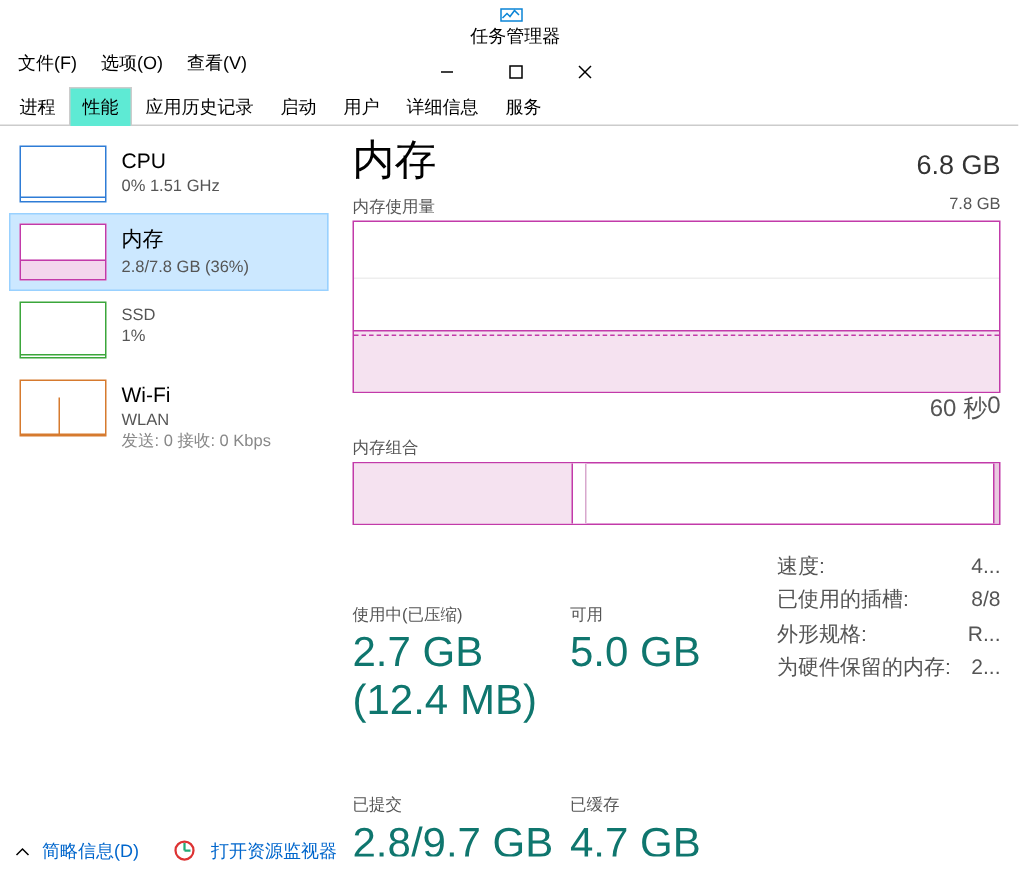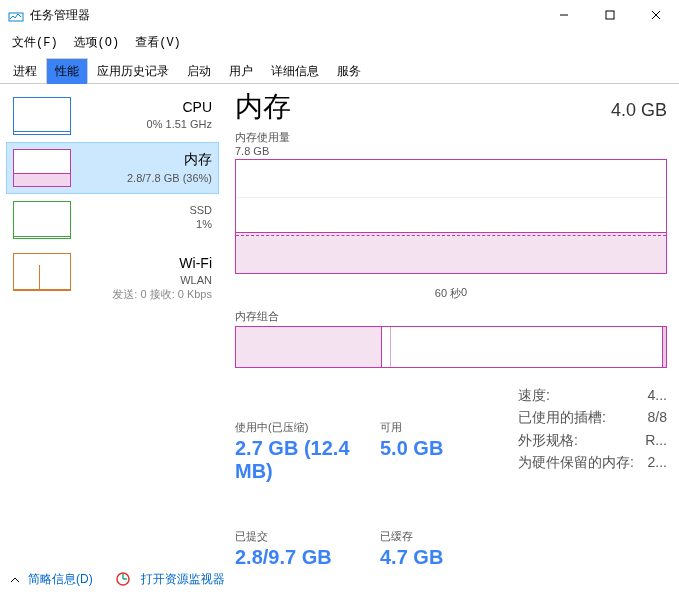--- a/index.html
+++ b/index.html
@@ -13,72 +13,71 @@
     height: 594px;
     overflow: hidden;
     position: relative;
   }
   
   .titlebar {
     display: flex;
     align-items: center;
     height: 30px;
     padding: 0 0 0 8px;
+    flex-direction: column;
   }
   .titlebar .icon {
     width: 16px; height: 16px;
     margin-right: 6px;
     display: inline-flex;
   }
   .titlebar .title { flex: 1; font-size: 12px; }
   .win-controls { display: flex; }
   .win-btn {
     width: 46px; height: 30px;
     display: flex; align-items: center; justify-content: center;
     font-size: 10px;
   }
   
   .menubar {
     display: flex;
     gap: 8px;
     padding: 2px 8px 4px 8px;
     font-size: 12px;
-    font-family: Liberation Mono, monospace;
   }
   .menubar span { padding: 2px 4px; }
   
   .tabs {
     display: flex;
     border-bottom: 1px solid #ccc;
     padding: 0 4px;
     font-size: 12px;
   }
   .tab {
     padding: 4px 8px;
     border: 1px solid transparent;
     border-bottom: none;
     position: relative;
     top: 1px;
     text-align: center;
   }
   .tab.active {
     border-color: #ccc;
-    background: #3b82f6;
+    background: #5eead4;
   }
   
   .content {
     display: flex;
     height: calc(100% - 30px - 22px - 25px - 30px);
   }
   
   .sidebar {
     width: 225px;
     padding: 6px 6px;
     overflow-y: auto;
-    text-align: right;
   }
   .side-item {
     display: flex;
     align-items: flex-start;
     padding: 6px 6px;
     gap: 10px;
     border: 1px solid transparent;
   }
   .side-item.selected {
     background: #cce8ff;
@@ -129,21 +128,20 @@
     display: flex;
     align-items: baseline;
     justify-content: space-between;
   }
   .detail-title { font-size: 28px; font-weight: 300; }
   .detail-total { font-size: 18px; color: #333; }
   .chart-label-row {
     display: flex; justify-content: space-between;
     font-size: 11px; color: #555;
     margin-top: 4px;
-    flex-direction: column;
   }
   .chart {
     border: 1px solid #c23aa9;
     height: 115px;
     margin-top: 2px;
     position: relative;
     background: #fff;
   }
   .chart .gridline {
     position: absolute; left:0; right:0;
@@ -153,22 +151,22 @@
     position: absolute; left:0; right:0; bottom:0;
     height: 36%;
     background: #f5e2f0;
     border-top: 1px solid #c23aa9;
   }
   .chart .usage-dash {
     position: absolute; left:0; right:0; bottom: 33%;
     border-top: 1px dashed #c23aa9;
   }
   .chart-axis {
-    display:flex; justify-content: center;
-    font-size: 11px; color:#555; margin-top:12px;
+    display:flex; justify-content: flex-end;
+    font-size: 16px; color:#555; margin-top:0;
   }
   .comp-label { font-size: 11px; color:#555; margin-top: 8px; }
   .comp-chart {
     border: 1px solid #c23aa9;
     height: 42px;
     margin-top: 2px;
     position: relative;
     background: #fff;
     display: flex;
   }
@@ -180,37 +178,37 @@
   .stats {
     display: flex;
     margin-top: 16px;
     gap: 8px;
   }
   .stats-left { display:flex; flex-direction: column; gap: 10px; width: 275px;}
   .stats-row { display: flex; }
   .stat-block { flex:1;margin-top:36px; }
   .stat-block.narrow { flex: 0 0 130px; }
   .stat-label { font-size: 11px; color: #555; margin-bottom: 2px;}
-  .stat-value { font-size: 20px; color: #3b82f6; font-weight: 700;}
+  .stat-value { font-size: 28px; color: #0f766e; font-weight: 400;}
   .stats-right {
     flex:1;
     font-size: 14px;
     color: #555;
   }
   .kv-row {
     display: flex;
     line-height: 1.6;
   }
   .kv-label { flex:1; white-space: nowrap; overflow:hidden; text-overflow: ellipsis; padding-right:6px;}
   .kv-val { flex: 0 0 26px; text-align: right; white-space: nowrap; overflow: hidden;}
 
   
   .footer {
     position: absolute;
-    bottom: 0; left:0; right:0;
+    bottom: 12px; left:0; right:0;
     height: 30px;
     display: flex;
     align-items: center;
     padding: 0 10px;
     gap: 8px;
     font-size: 12px;
   }
   .chevron {
     display:inline-block;
     width:10px; height:10px;
@@ -313,21 +311,21 @@
         <div class="side-sub gray">发送: 0 接收: 0 Kbps</div>
       </div>
     </div>
 
 
   </div>
 
   <div class="detail">
     <div class="detail-header">
       <div class="detail-title">内存</div>
-      <div class="detail-total">4.0 GB</div>
+      <div class="detail-total">6.8 GB</div>
     </div>
 
     <div class="chart-label-row">
       <span>内存使用量</span>
       <span>7.8 GB</span>
     </div>
     <div class="chart">
       <div class="gridline" style="top:33%"></div>
       <div class="gridline" style="top:66%"></div>
       <div class="usage-fill"></div>

